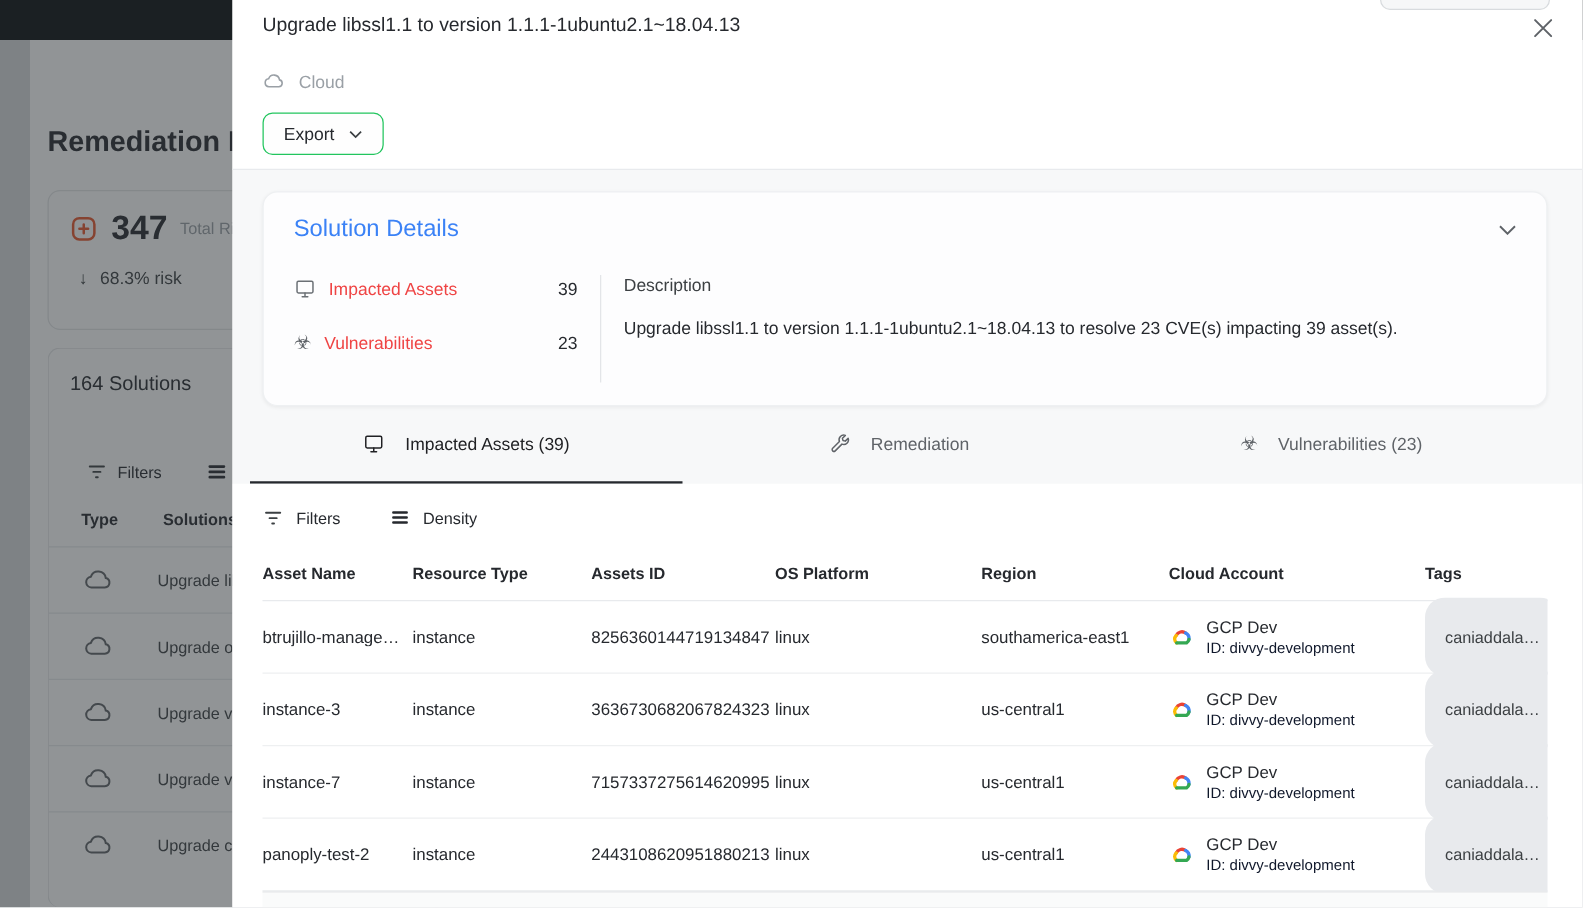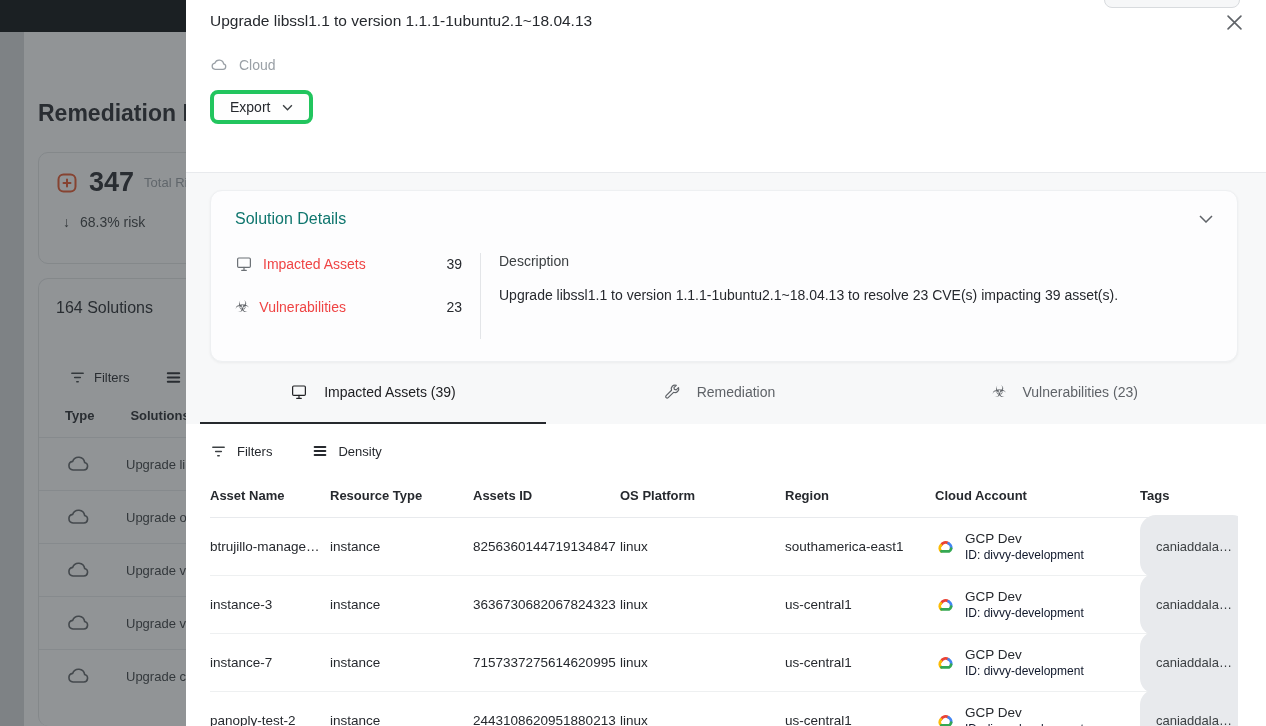--- a/index.html
+++ b/index.html
@@ -23,34 +23,34 @@
   .bg-toolbar .tlabel { font-size:13px; font-weight:500; color:#26292e; margin-right:28px; }
   .bg-thead { display:flex; gap:36px; margin:22px 0 14px 26px; font-size:13px; font-weight:700; color:#26292e; }
   .bg-row { display:flex; align-items:center; height:53px; border-top:1px solid #e8eaec; padding-left:27px; gap:34px; }
   .bg-row .rlabel { font-size:13px; color:#3c4043; white-space:nowrap; }
   .icon { display:inline-flex; align-items:center; justify-content:center; }
 
   .overlay { position:absolute; inset:0; background:rgba(45,49,53,0.52); }
 
   
   .modal { position:absolute; left:186px; top:0; right:0; bottom:0; background:#fff; display:flex; flex-direction:column; }
-  .modal-header { position:relative; padding:12px 24px 0 24px; height:173px; background:#fff; border-bottom:1px solid #e8eaed; flex:none; }
+  .modal-header { position:relative; padding:12px 24px 0 24px; height:136px; background:#fff; border-bottom:1px solid #e8eaed; flex:none; }
   .cutoff-btn { position:absolute; top:-24px; right:26px; width:136px; height:32px; border:1px solid #d8dbde; border-radius:8px; background:#f6f7f8; }
   .modal-title { font-size:15.5px; font-weight:500; color:#26292e; }
   .close-btn { position:absolute; top:10px; right:20px; width:24px; height:24px; display:flex; align-items:center; justify-content:center; cursor:pointer; }
   .type-row { display:flex; align-items:center; gap:10px; margin-top:27px; color:#9aa0a6; font-size:14px; }
   .export-btn { display:inline-flex; align-items:center; gap:12px; margin-top:17px; height:34px; padding:0 16px;
-    border:4px solid #22c55e; border-radius:8px; background:#fefefe; font-size:14px; font-weight:500; color:#26292e; cursor:pointer; }
+    border:1px solid #22c55e; border-radius:8px; background:#fefefe; font-size:14px; font-weight:500; color:#26292e; cursor:pointer; }
 
   .modal-body { flex:1; background:#f7f8f9; display:flex; flex-direction:column; overflow:hidden; }
 
   .solution-card { margin:17px 28px 0 24px; height:172px; background:#fdfdfe; border:1px solid #eef0f2; border-radius:12px;
     box-shadow:0 1px 3px rgba(0,0,0,0.05); padding:19px 24px 18px 24px; flex:none; }
   .sc-head { display:flex; align-items:center; justify-content:space-between; }
-  .sc-title { font-size:16px; color:#0f766e; }
+  .sc-title { font-size:19px; color:#3b82f6; }
   .sc-body { display:flex; margin-top:25px; }
   .sc-stats { width:246px; border-right:1px solid #e3e5e8; padding-right:18px; flex:none; }
   .stat-row { display:flex; align-items:center; gap:10px; height:22px; margin-bottom:21px; }
   .stat-label { font-size:14px; color:#ef4444; }
   .stat-value { margin-left:auto; font-size:14px; color:#26292e; }
   .sc-desc { padding-left:18px; flex:1; }
   .desc-label { font-size:14px; color:#3c4043; }
   .desc-text { margin-top:17px; font-size:14px; color:#26292e; line-height:1.4; }
 
   .tabs { display:flex; margin:0 28px 0 14px; height:62px; flex:none; }

